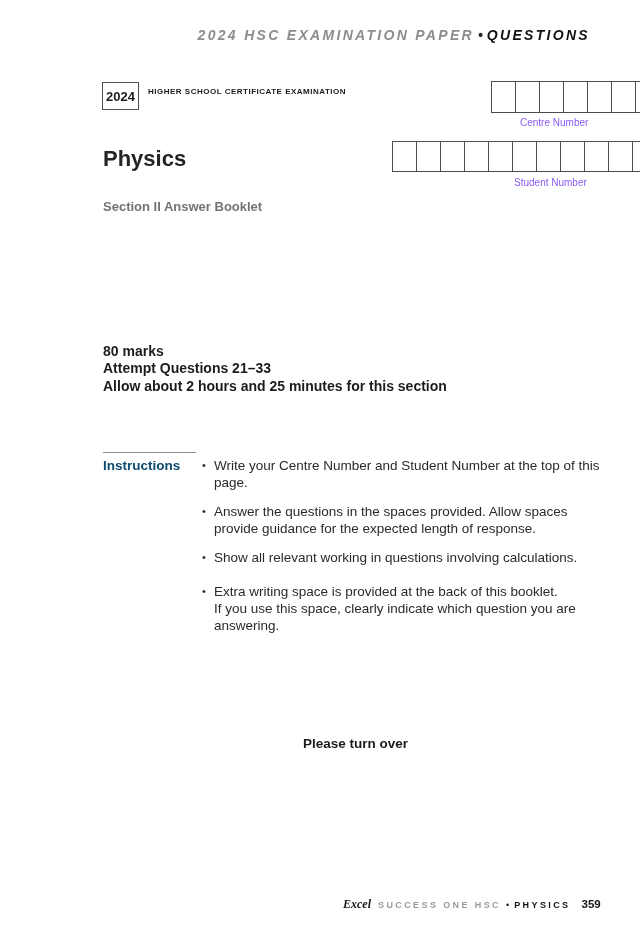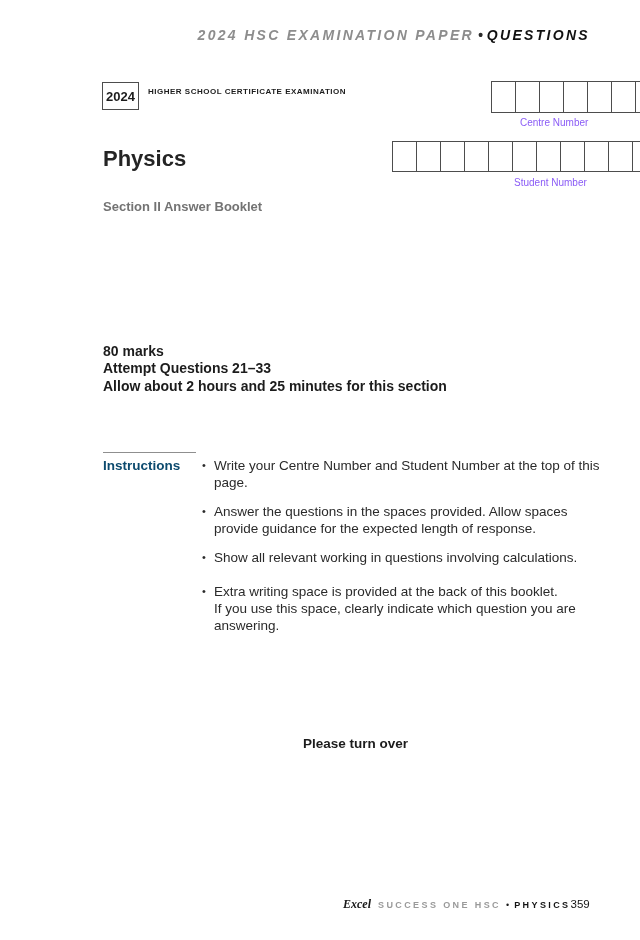--- a/index.html
+++ b/index.html
@@ -150,22 +150,22 @@
   .footer .series {
     font-size: 9px; font-weight: bold;
     letter-spacing: 2.4px; color: #9a9a9a;
   }
   .footer .sep { font-size: 9px; color: #1c1c1c; margin: 0 5px; }
   .footer .subject {
     font-size: 9px; font-weight: bold;
     letter-spacing: 2.4px; color: #141414;
   }
   .footer .page-num {
-    font-size: 11.5px; font-weight: normal;
-    color: #141414; margin-left: 0;
+    font-size: 11.5px; font-weight: bold;
+    color: #141414; margin-left: 11px;
   }
 </style>
 </head>
 <body>
 
 <div class="page">
 
   <div class="header-meta">
     <span class="muted">2024 HSC EXAMINATION PAPER</span><span class="sep">•</span><span class="strong">QUESTIONS</span>
   </div>

